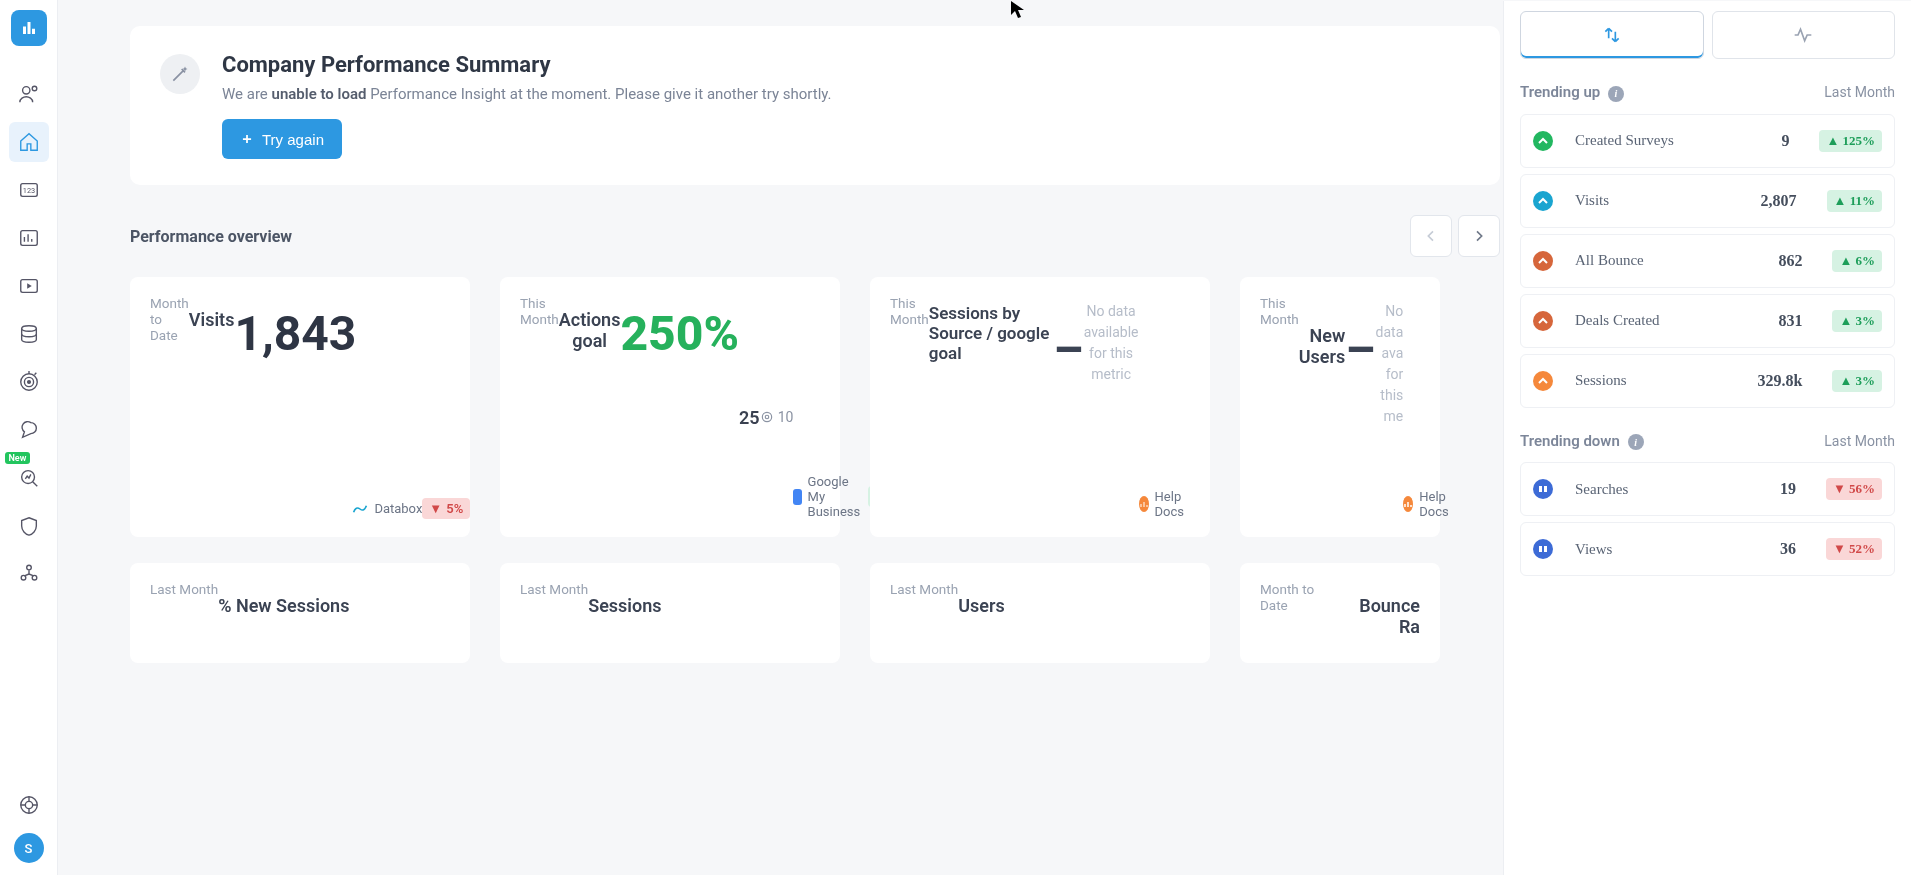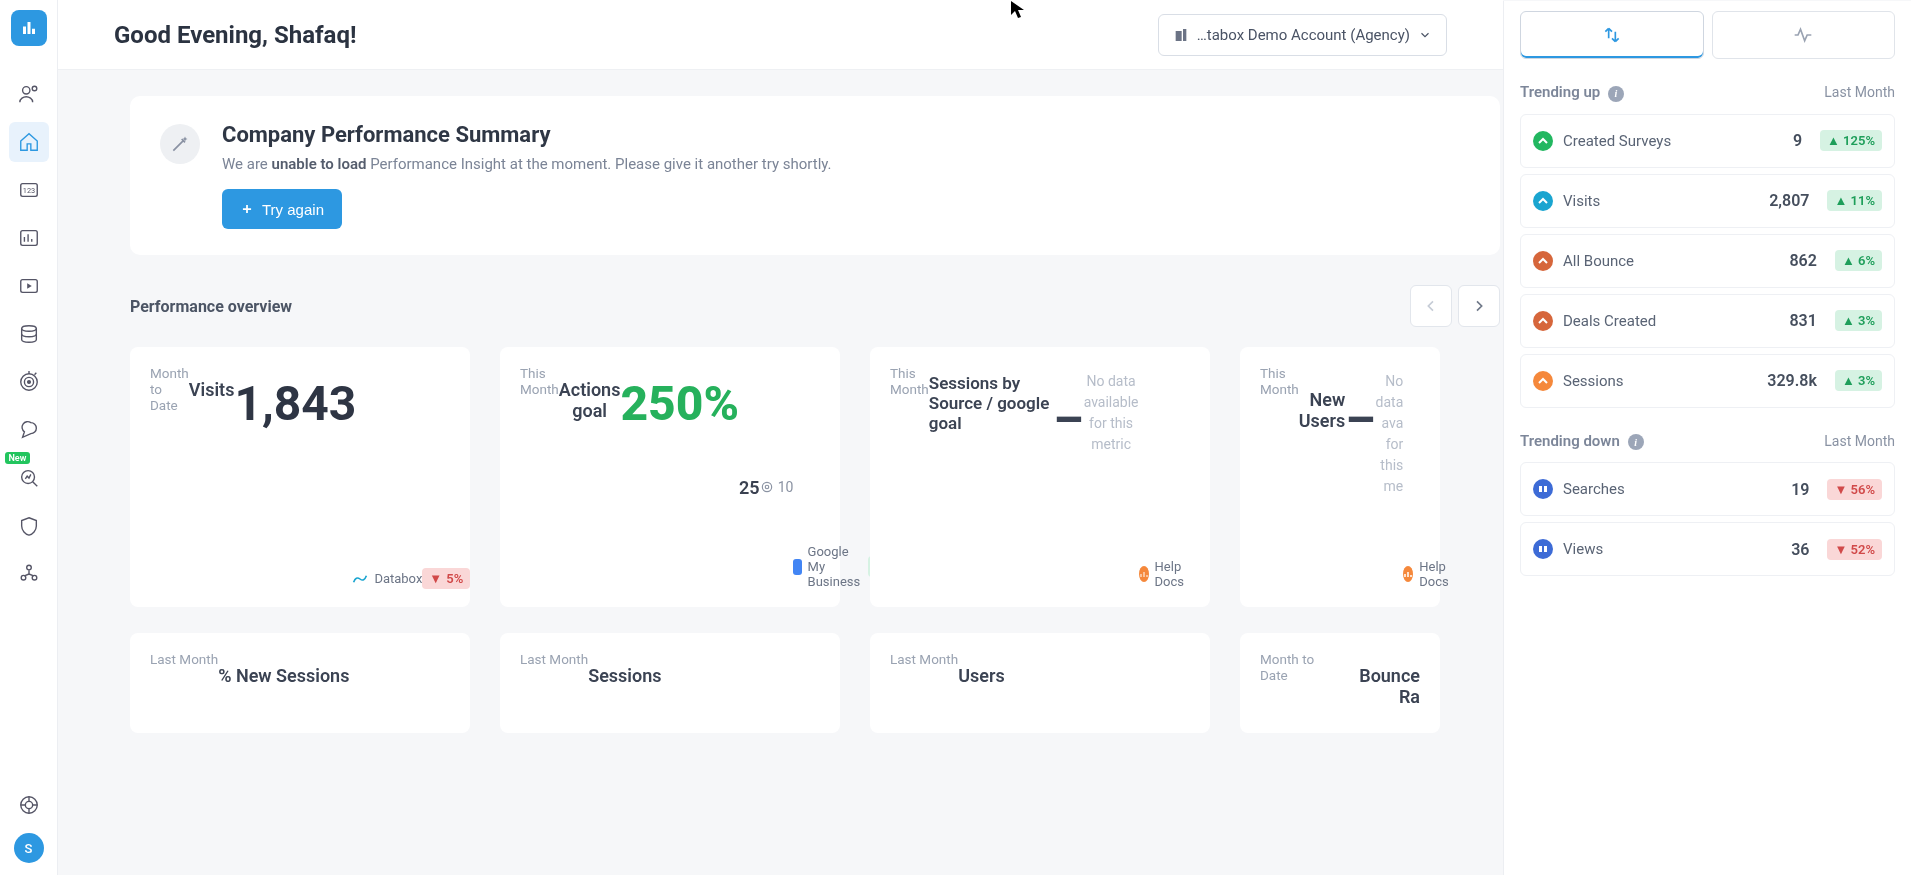--- a/index.html
+++ b/index.html
@@ -17,21 +17,21 @@
   .badge-new { position:absolute; top:-6px; left:-4px; background:#22c55e; color:#fff; font-size:9px; padding:1px 4px; border-radius:3px; font-weight:600;}
   
   
   .right-panel { position: fixed; right:0; top:1px; width:408px; height:100%; background:#fff; border-left:1px solid #eceef2; padding: 10px 16px; }
   .rp-tabs { display:flex; gap:8px; margin-bottom: 24px; }
   .rp-tab { flex:1; height:48px; border:1px solid #e0e4ea; border-radius:6px; display:flex; align-items:center; justify-content:center; cursor:pointer; color:#9aa3b2;}
   .rp-tab.active { border:1px solid #cfd6e0; color:#2d98e1; box-shadow:inset 0 -2px 0 #2d98e1;}
   .rp-section-head { display:flex; justify-content:space-between; align-items:center; color:#7c8699; font-size:15px; font-weight:600; margin: 10px 0 12px 0; }
   .rp-section-head .info-icon { display:inline-flex; width:16px; height:16px; border-radius:50%; background:#9ca6b8; color:#fff; font-size:10px; align-items:center; justify-content:center; margin-left:4px; font-style:italic; font-family:serif;}
   .rp-section-head .period { font-weight:400; color:#8992a3; font-size:14px;}
-  .trend-row { display:flex; align-items:center; height:54px; border:1px solid #eef0f4; border-radius:6px; margin-bottom:6px; padding:0 12px; gap:10px; cursor:pointer;}
+  .trend-row { display:flex; align-items:center; height:54px; border:1px solid #eef0f4; border-radius:6px; margin-bottom:6px; padding:0 12px; gap:22px; cursor:pointer;font-family:Liberation Serif, serif;}
   .trend-row .dot { width:20px; height:20px; border-radius:50%; display:flex; align-items:center; justify-content:center; flex-shrink:0; }
   .trend-row .name { flex:1; color:#5a6475; font-size:15px; }
   .trend-row .value { color:#454e5d; font-weight:600; font-size:16px; margin-right:8px; }
   .chip { padding:3px 7px; border-radius:4px; font-size:13px; font-weight:600; display:inline-flex; align-items:center; gap:4px;}
   .chip.up { background:#d6f2e3; color:#1e9e5a; }
   .chip.down { background:#fad7d7; color:#d14949; }
   
   
   .main { margin-left:58px; margin-right:408px; padding: 0; height:100%; overflow:hidden; }
   .topbar { background:#fff; height:70px; display:flex; align-items:center; padding: 0 56px 0 56px; border-bottom:1px solid #eef0f3; }
@@ -269,34 +269,20 @@
           </svg>
       </span>
       <span class="name">Views</span>
       <span class="value">36</span>
       <span class="chip down">▼ 52%</span>
       </div>
     </div>
 </div>
 
 <div class="main">
-  <div class="topbar">
-    <div class="greeting">Good Evening, Shafaq!</div>
-    <div class="account-switch">
-      <span class="bld-icon">
-        <svg width="16" height="16" viewBox="0 0 24 24" fill="currentColor">
-            <path d="M4 21V6h9v15H4zm11 0V3h5v18h-5zM6 9h2v2H6V9zm0 4h2v2H6v-2zm3-4h2v2H9V9zm0 4h2v2H9v-2z"></path>
-          </svg>
-      </span>
-      <span>…tabox Demo Account (Agency)</span>
-      <svg width="14" height="14" viewBox="0 0 24 24" stroke="currentColor" fill="none" stroke-width="2">
-          <path d="M6 9 L12 15 L18 9"></path>
-        </svg>
-    </div>
-  </div>
 
   <div class="content">
     <div class="summary-card">
       <div class="summary-icon">
         <svg width="20" height="20" viewBox="0 0 24 24" stroke="currentColor" fill="none" stroke-width="2">
             <path d="M4 20 L16 8 M14 6 L18 10"></path>
             <path d="M18 3 L19 5 L21 6 L19 7 L18 9 L17 7 L15 6 L17 5 Z" fill="currentColor" stroke="none"></path>
           </svg>
       </div>
       <div class="summary-body">
@@ -387,21 +373,21 @@
                   <path d="M2 8 V5 M5 8 V3 M8 8 V6" stroke="#fff" staroke-width="1.5"></path>
                 </svg>
               </span>
             <span>Help Docs</span>
           </div>
         </div>
       </div>
 
       <div class="metric-card" style="width:200px; min-width:200px;">
         <div class="mc-period">This Month</div>
-        <div class="mc-title" style="text-align:right; margin-top:24px;">New Users</div>
+        <div class="mc-title" style="text-align:right; margin-top:30px;">New Users</div>
         <div class="mc-big dash" style="text-align:right; margin-top:26px;">–</div>
         <div class="mc-nodata" style="text-align:right;"><span>No data ava</span><br><span>for this me</span></div>
         <div class="mc-footer">
           <div class="src">
             <span class="src-dot" style="background:#f5883b; border-radius:50%;">
                 <svg width="10" height="10" viewBox="0 0 10 10">
                   <path d="M2 8 V5 M5 8 V3 M8 8 V6" stroke="#fff" stroke-width="1.5"></path>
                 </svg>
               </span>
             <span>Help Docs</span>

